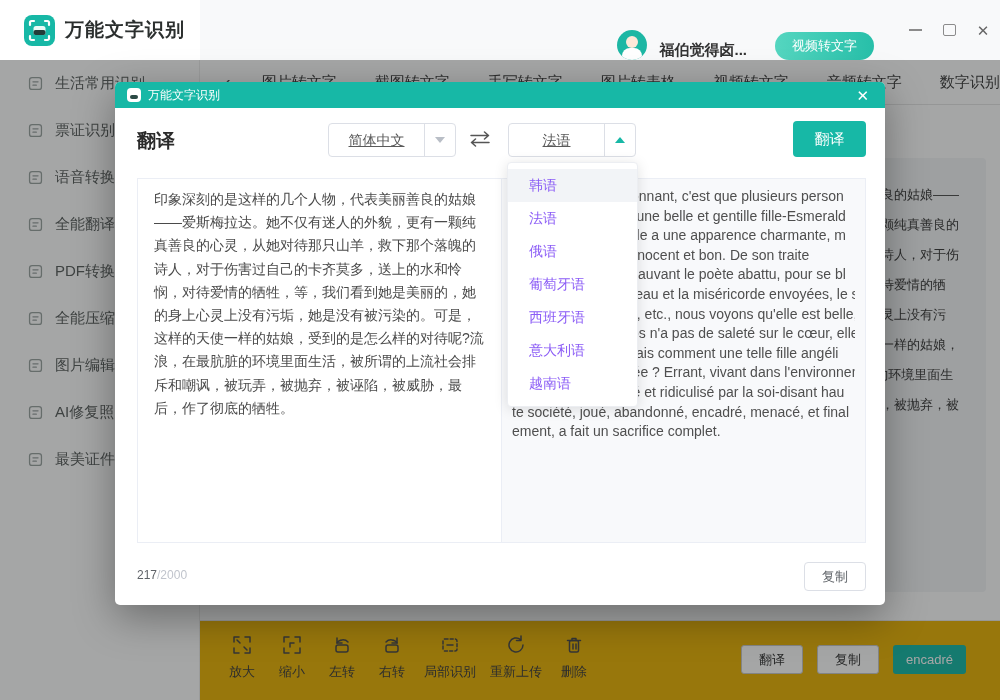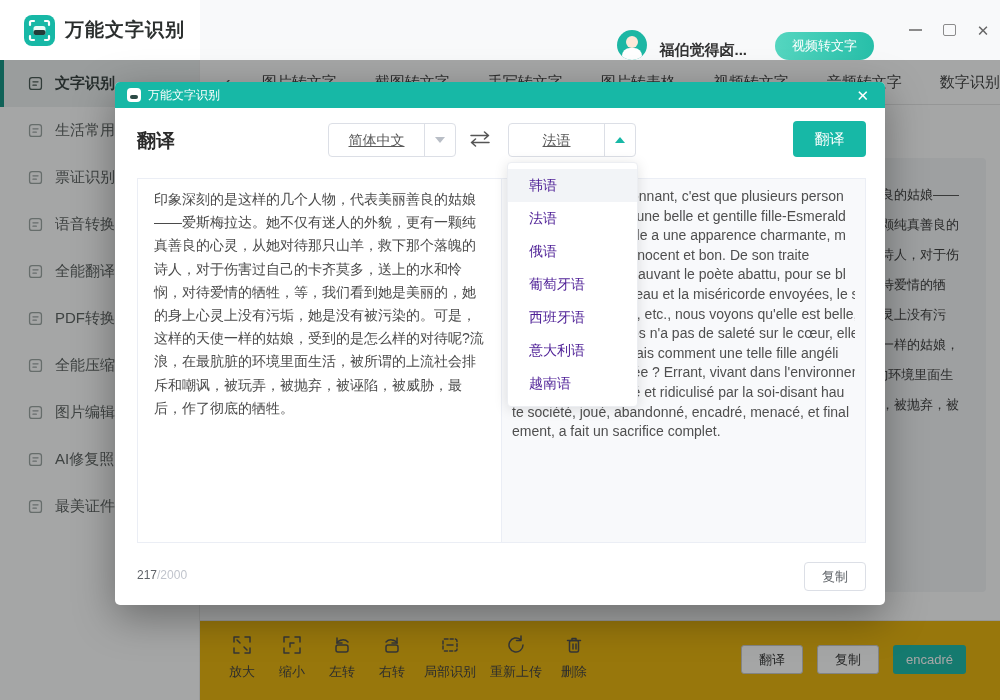--- a/index.html
+++ b/index.html
@@ -70,21 +70,21 @@
   .panels{position:absolute;left:22px;top:70px;width:729px;height:365px;border:1px solid #ebeef5;box-sizing:border-box;display:flex;}
   .panel-left{width:363px;box-sizing:border-box;padding:9px 16px;font-size:14px;line-height:23.2px;color:#4a4a4a;overflow:hidden;}
   .panel-right{flex:1;box-sizing:border-box;background:#f8f9fb;border-left:1px solid #ebeef5;padding:8px 10px;overflow:hidden;}
   .fr-line{white-space:nowrap;overflow:hidden;height:19.6px;line-height:19.6px;font-size:14px;color:#4f4f4f;}
   .counter{position:absolute;left:22px;top:460px;font-size:12px;color:#5f6368;}
   .counter .limit{color:#c0c4cc;}
   .copy-btn{position:absolute;right:19px;top:454px;width:62px;height:29px;background:#fff;border:1px solid #dcdfe6;border-radius:4px;font-size:13px;color:#5f6368;cursor:pointer;font-family:inherit;}
 
   
   .dropdown{position:absolute;left:392px;top:54px;width:129px;background:#fff;border:1px solid #eceef2;border-radius:4px;box-shadow:0 2px 14px rgba(0,0,0,0.12);padding:6px 0;z-index:40;}
-  .dd-item{height:33px;line-height:33px;padding-left:21px;font-size:14px;color:#4c1d95;cursor:pointer;}
+  .dd-item{height:33px;line-height:33px;padding-left:21px;font-size:14px;color:#8b5cf6;cursor:pointer;}
   .dd-item.hover{background:#f2f4f7;}
 </style>
 </head>
 <body>
 
 <div class="screen">
 
   <div class="titlebar">
     <div class="logo-zone">
       <span style="display:flex;">
@@ -110,29 +110,20 @@
       <button class="win-btn">
           <span class="max-glyph"></span>
         </button>
       <button class="win-btn">
           <span class="close-glyph">✕</span>
         </button>
     </div>
   </div>
 
   <nav class="sidebar">
-    <div class="side-item active">
-      <span class="side-icon">
-          <svg width="17" height="17" viewBox="0 0 20 20">
-            <rect x="3" y="3" width="14" height="14" rx="3" fill="none" stroke="currentColor" stroke-width="1.5"></rect>
-            <path d="M7 8h6M7 12h4" stroke="currentColor" stroke-width="1.5" fill="none" stroke-linecap="round"></path>
-          </svg>
-        </span>
-      <span>文字识别</span>
-    </div>
     <div class="side-item">
       <span class="side-icon">
           <svg width="17" height="17" viewBox="0 0 20 20">
             <rect x="3" y="3" width="14" height="14" rx="3" fill="none" stroke="currentColor" stroke-width="1.5"></rect>
             <path d="M7 8h6M7 12h4" stroke="currentColor" stroke-width="1.5" fill="none" stroke-linecap="round"></path>
           </svg>
         </span>
       <span>生活常用识别</span>
     </div>
     <div class="side-item">

